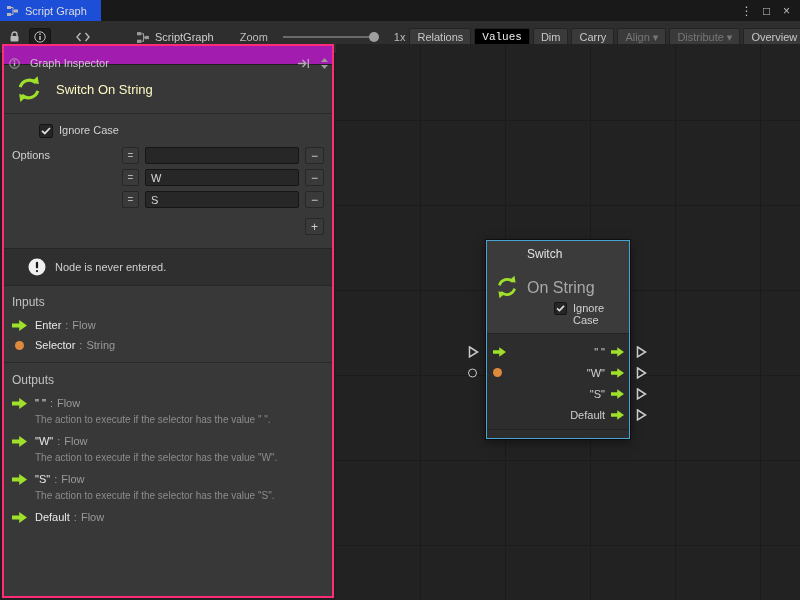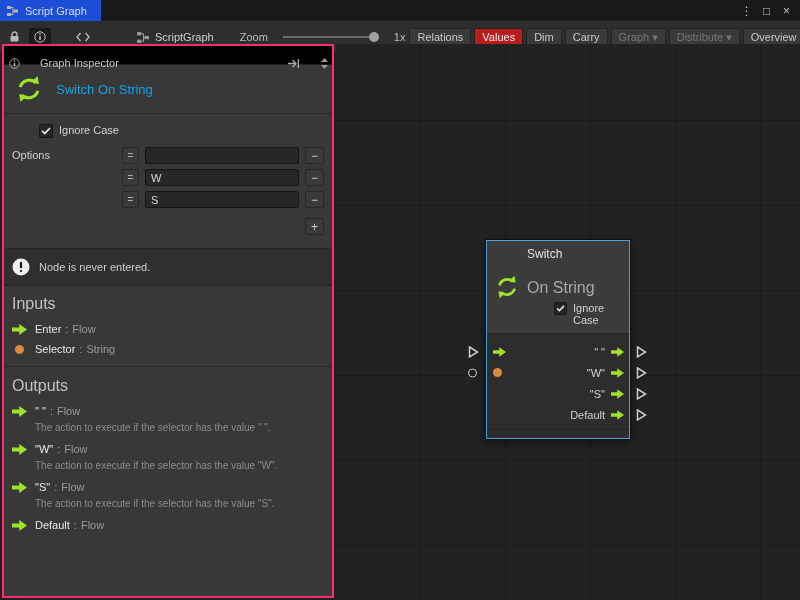--- a/index.html
+++ b/index.html
@@ -18,45 +18,45 @@
   .tbtn.pressed{background:#1d1d1d;border-color:#151515;}
   .graph-label{display:flex;align-items:center;gap:5px;margin-left:36px;color:#cfcfcf;}
   .zoom{display:flex;align-items:center;gap:15px;margin-left:22px;}
   .zoom-label{color:#bdbdbd;}
   .zoom-slider{position:relative;width:96px;height:12px;}
   .zoom-track{position:absolute;top:5px;left:0;right:0;height:2px;background:#6a6a6a;}
   .zoom-knob{position:absolute;right:0;top:1px;width:10px;height:10px;border-radius:50%;background:#a0a0a0;}
   .zoom-value{color:#bdbdbd;}
   .tool-buttons{margin-left:auto;display:flex;align-items:center;gap:3px;padding-right:1px;}
   .btn{height:19px;padding:0 7px;background:#3a3a3a;border:1px solid #232323;border-radius:2px;color:#c8c8c8;font-size:11px;font-family:inherit;display:flex;align-items:center;gap:3px;}
-  .btn.active{background:#b91c1c;color:#eeeeee;}
+  .btn.active{background:#000000;color:#eeeeee;font-family:Liberation Mono, monospace;}
   .btn.disabled{color:#767676;}
 
   
   .inspector{position:absolute;left:2px;top:44px;width:332px;height:554px;background:#383838;border:2px solid #ff2d78;display:flex;flex-direction:column;overflow:hidden;}
-  .insp-header{height:19px;flex:0 0 auto;background:#000000;border-bottom:1px solid #202020;display:flex;align-items:center;gap:20px;padding:16px 3px 0 5px;color:#c6c6c6;}
+  .insp-header{height:19px;flex:0 0 auto;background:#a21caf;border-bottom:1px solid #202020;display:flex;align-items:center;gap:10px;padding:16px 3px 0 5px;color:#c6c6c6;}
   .insp-spacer{flex:1;}
   .hicon{display:flex;align-items:center;}
-  .insp-title{display:flex;align-items:center;gap:12px;padding:9px 10px;border-bottom:1px solid #2a2a2a;font-size:13px;color:#0ea5e9;}
+  .insp-title{display:flex;align-items:center;gap:12px;padding:9px 10px;border-bottom:1px solid #2a2a2a;font-size:13px;color:#fef9c3;}
   .sw-icon{color:#9fe12a;display:block;}
   .insp-fields{padding:10px 8px 13px;}
   .chk-row{display:flex;align-items:flex-start;gap:6px;color:#d2d2d2;padding-left:27px;}
   .chk{width:14px;height:14px;background:#262626;border:1px solid #151515;border-radius:2px;display:flex;align-items:center;justify-content:center;flex:0 0 auto;}
   .chk.small{width:13px;height:13px;}
   .opt-block{display:flex;margin-top:9px;}
   .opt-label{width:124px;padding-top:2px;}
   .opt-list{flex:1;display:flex;flex-direction:column;gap:5px;}
   .opt-row{display:flex;align-items:center;gap:6px;}
   .opt-handle{width:17px;height:17px;background:#3a3a3a;border:1px solid #272727;border-radius:2px;color:#b0b0b0;font-size:10px;display:flex;align-items:center;justify-content:center;}
   .opt-input{flex:1;height:17px;background:#272727;border:1px solid #151515;border-radius:2px;color:#d8d8d8;font-size:11px;padding:0 5px;font-family:inherit;outline:none;min-width:0;}
   .sq{width:19px;height:17px;background:#3a3a3a;border:1px solid #272727;border-radius:2px;color:#cfcfcf;font-size:12px;font-family:inherit;display:flex;align-items:center;justify-content:center;line-height:1;}
   .opt-add{display:flex;justify-content:flex-end;margin-top:5px;}
-  .warning{background:#2f2f2f;border-top:1px solid #262626;border-bottom:1px solid #262626;display:flex;align-items:center;gap:9px;padding:9px 8px;color:#cfcfcf;}
+  .warning{background:#2f2f2f;border-top:1px solid #262626;border-bottom:1px solid #262626;display:flex;align-items:center;gap:9px;padding:9px 24px;color:#cfcfcf;}
   .insp-section{padding:9px 8px 2px;}
-  .section-h{font-size:16px;color:#c2c2c2;margin-bottom:10px;}
+  .section-h{font-size:12px;color:#c2c2c2;margin-bottom:10px;}
   .port-row{display:flex;align-items:center;gap:4px;margin-bottom:8px;}
   .port-row .picon{margin-right:4px;display:flex;}
   .port-name{font-weight:normal;color:#e8e8e8;}
   .sep{color:#9a9a9a;}
   .port-type{color:#9a9a9a;}
   .port-desc{margin:-4px 0 9px 23px;font-size:10px;color:#8c8c8c;line-height:1.3;min-height:0;}
   .divider{border-top:1px solid #2a2a2a;margin:1px 0;}
   .fa{width:15px;height:11px;color:#9fe12a;display:block;}
   .fa.small{width:13px;height:10px;}
   .dot{width:9px;height:9px;border-radius:50%;background:#dd8a3d;margin:0 3px;flex:0 0 auto;}
@@ -153,21 +153,21 @@
     </div>
     <span class="zoom-value">1x</span>
   </div>
 
   <div class="tool-buttons">
     <button class="btn">Relations</button>
     <button class="btn active">Values</button>
     <button class="btn">Dim</button>
     <button class="btn">Carry</button>
     <button class="btn disabled">
-      <span>Graph</span>
+      <span>Align</span>
       <span>▾</span>
     </button>
     <button class="btn disabled">
       <span>Distribute</span>
       <span>▾</span>
     </button>
     <button class="btn">Overview</button>
     <button class="btn">Full Screen</button>
   </div>
 </div>

